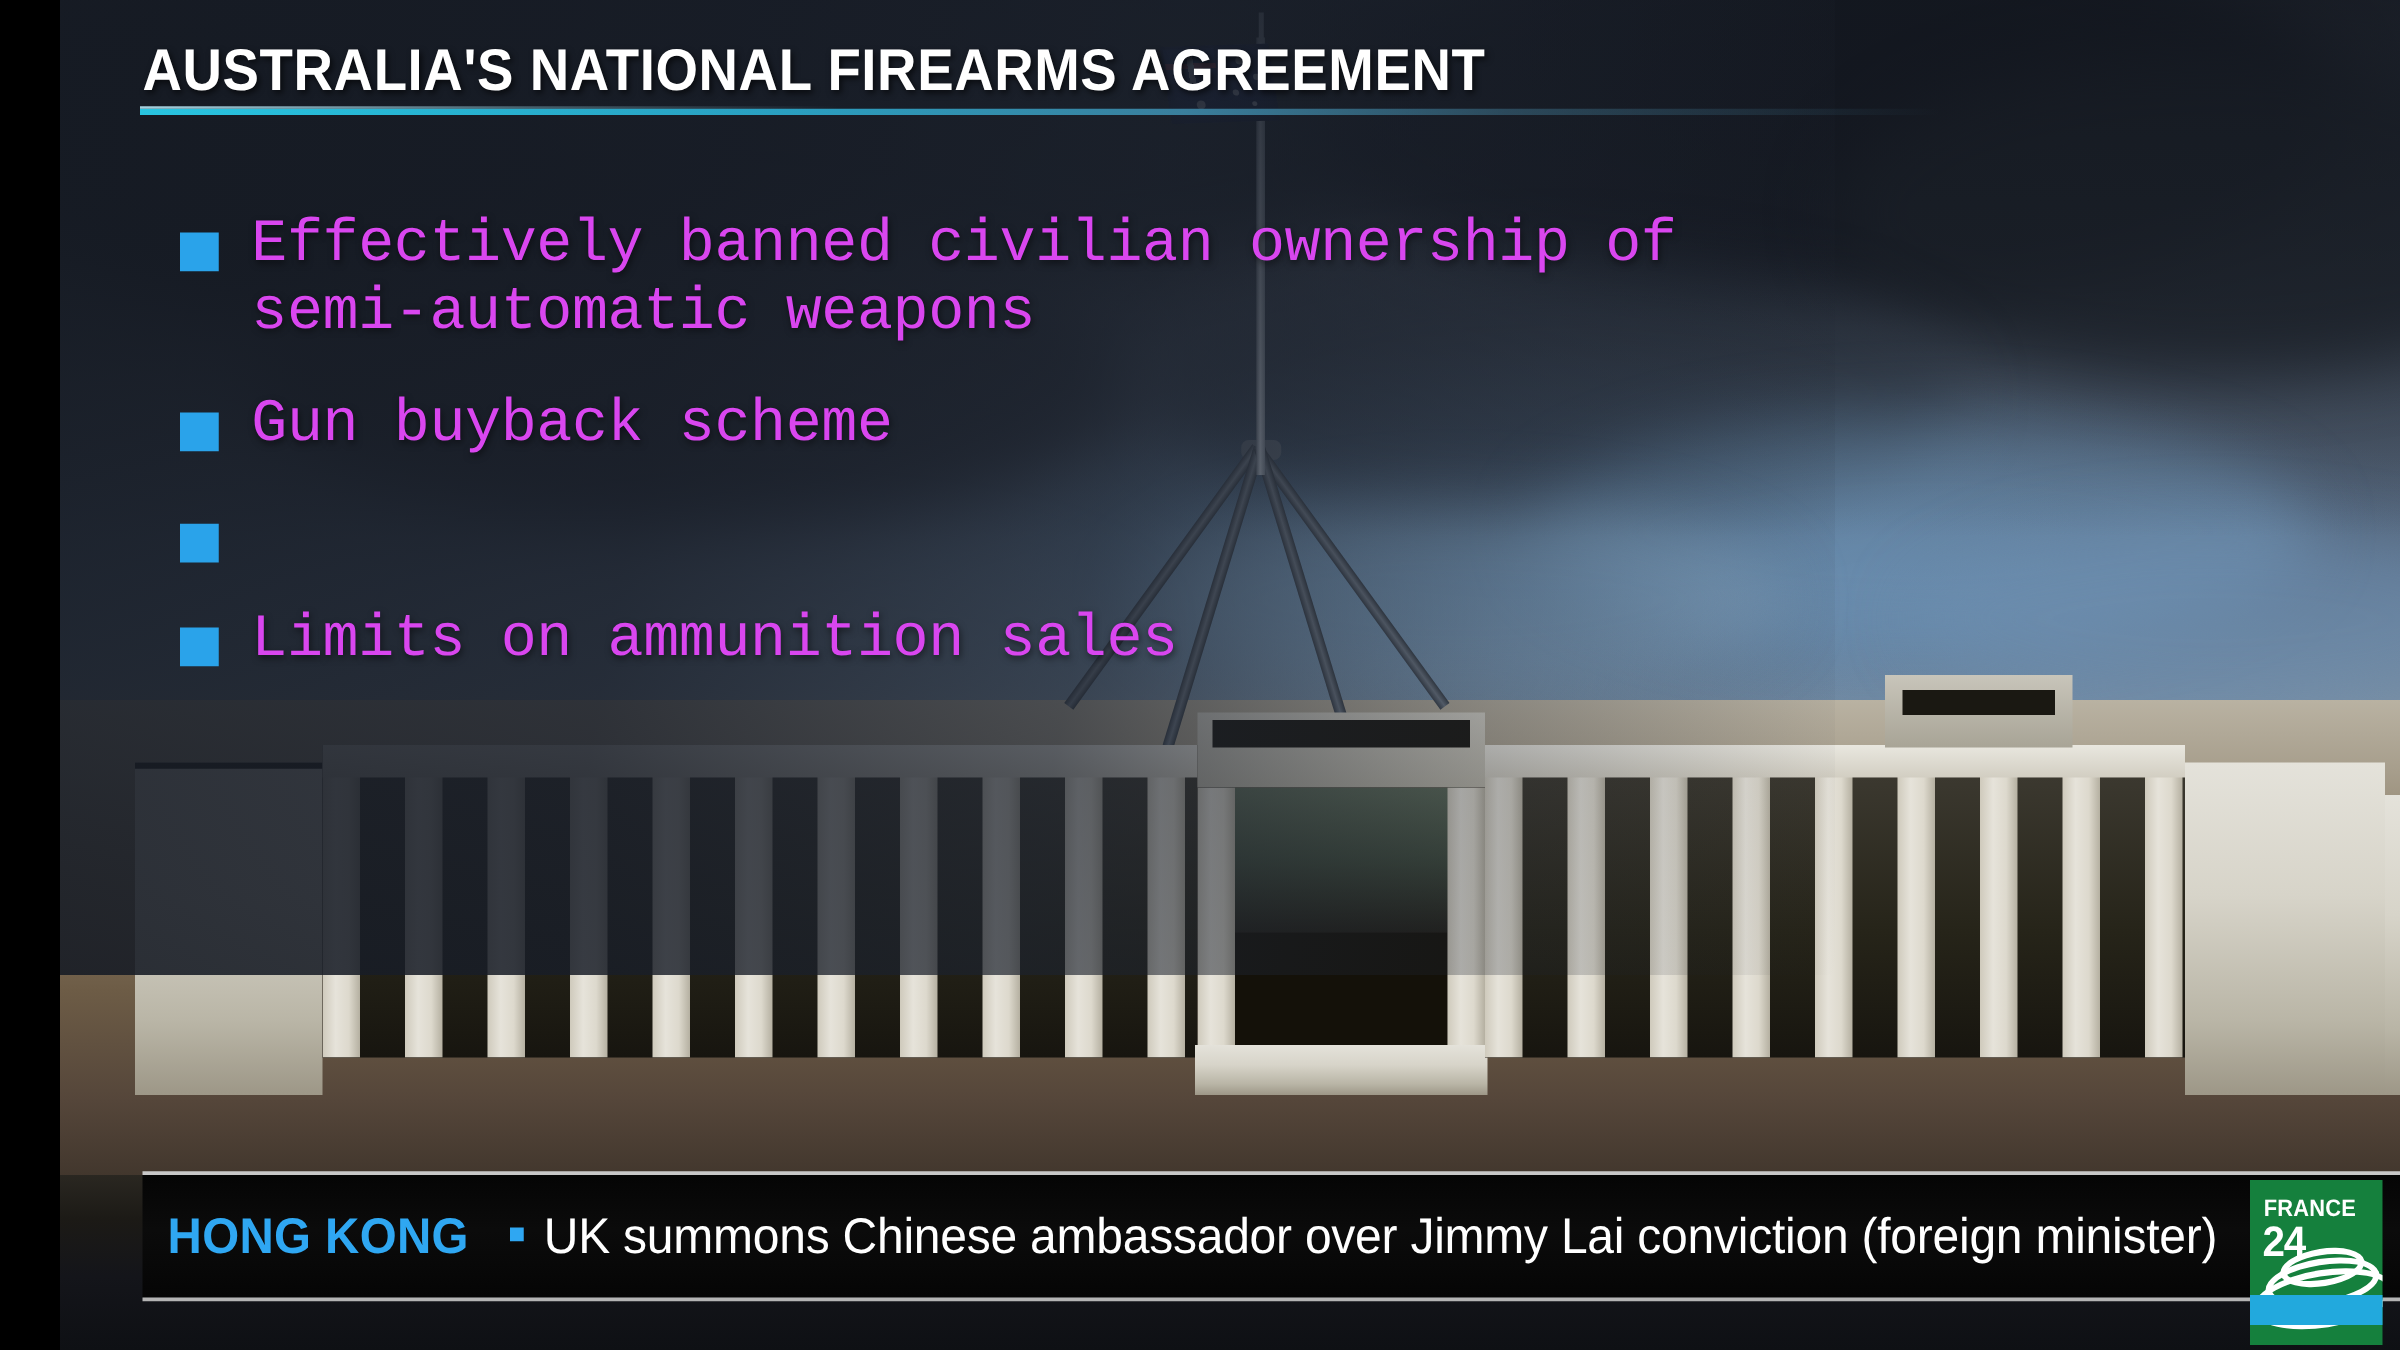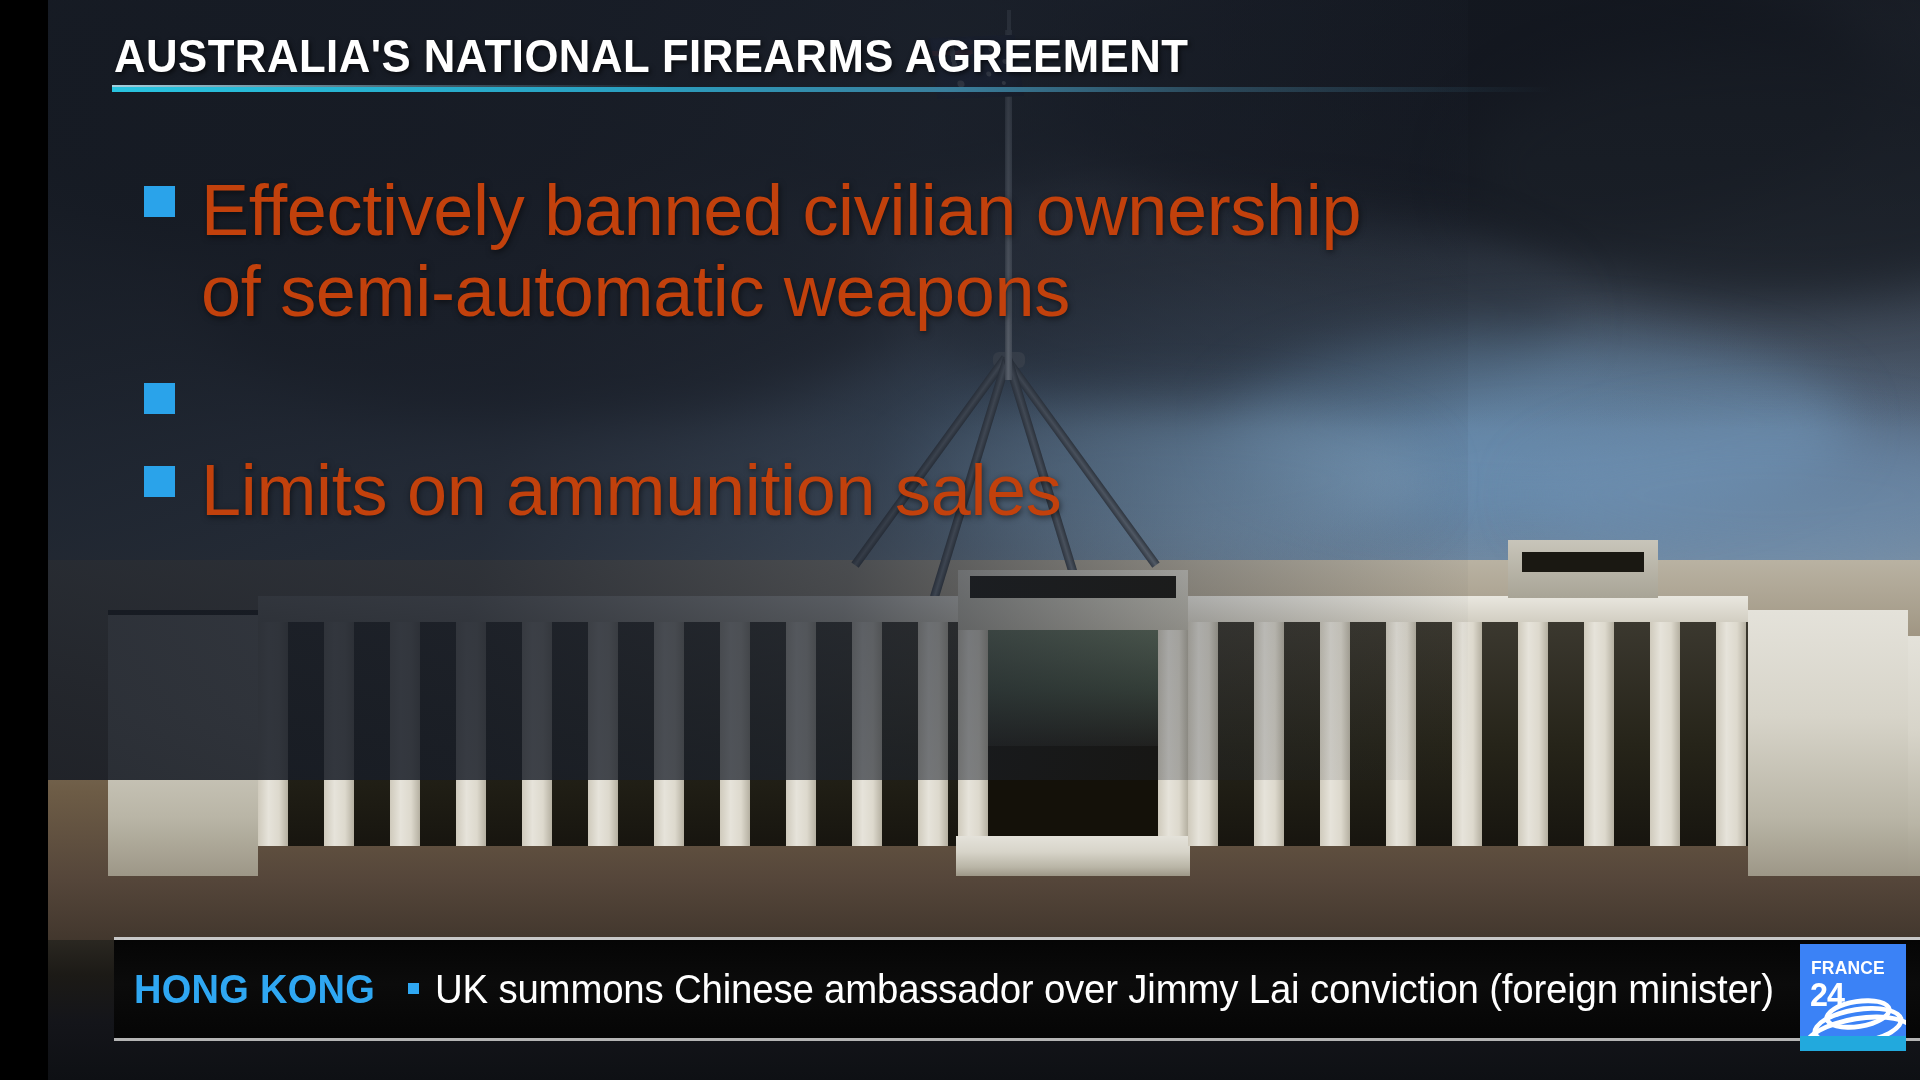--- a/index.html
+++ b/index.html
@@ -241,24 +241,24 @@
   }
   .bullet-sq {
     flex: 0 0 auto;
     width: 31px;
     height: 31px;
     background: #2aa3ea;
     margin-top: 16px;
     margin-right: 26px;
   }
   .bullet-text {
-    color: #c2410c;
-    font-family: Liberation Sans, sans-serif;
+    color: #d946ef;
+    font-family: Liberation Mono, monospace;
     font-weight: normal;
-    font-size: 72px;
+    font-size: 48px;
     line-height: 1.12;
     letter-spacing: -0.3px;
     text-shadow: 1px 2px 6px rgba(0,0,0,0.55);
   }
 
   
   .ticker {
     position: absolute;
     left: 66px;
     top: 937px;
@@ -305,22 +305,22 @@
     transform: scaleX(0.96);
     transform-origin: left center;
   }
 
   
   .logo {
     position: absolute;
     left: 1752px;
     top: 944px;
     width: 106px;
-    height: 107px;
-    background: #3b82f6;
+    height: 132px;
+    background: #15803d;
     overflow: hidden;
   }
   .logo-france {
     position: absolute;
     left: 11px; top: 13px;
     color: #ffffff;
     font-family: "Liberation Sans", sans-serif;
     font-weight: bold;
     font-size: 19px;
     letter-spacing: 0.2px;
@@ -452,20 +452,24 @@
   <div class="headline">AUSTRALIA'S NATIONAL FIREARMS AGREEMENT</div>
   <div class="headline-rule"></div>
 
   <div class="bullets">
     <div class="bullet-row">
       <div class="bullet-sq"></div>
       <div class="bullet-text">Effectively banned civilian ownership of semi-automatic weapons</div>
     </div>
     <div class="bullet-row">
       <div class="bullet-sq"></div>
+      <div class="bullet-text">Gun buyback scheme</div>
+    </div>
+    <div class="bullet-row">
+      <div class="bullet-sq"></div>
     </div>
     <div class="bullet-row">
       <div class="bullet-sq"></div>
       <div class="bullet-text">Limits on ammunition sales</div>
     </div>
   </div>
 
   <div class="ticker">
     <div class="ticker-inner">
       <span class="ticker-kicker">HONG KONG</span>

